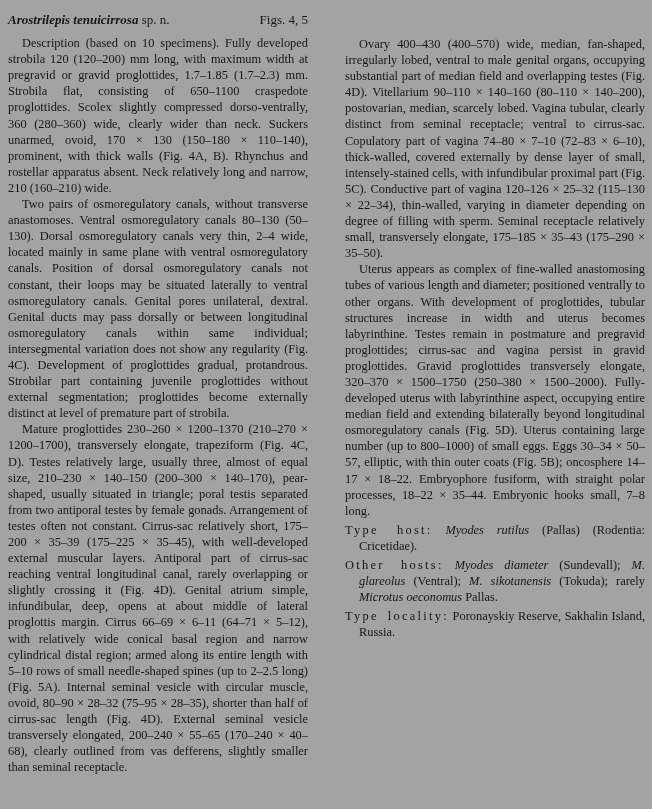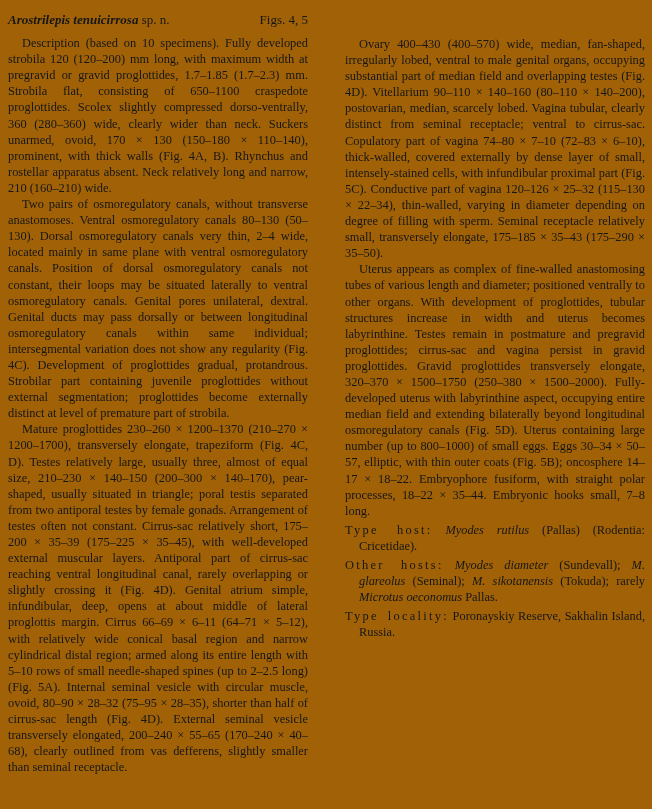--- a/index.html
+++ b/index.html
@@ -14,21 +14,21 @@
     font-family: "Liberation Serif", serif;
     color: #161616;
   }
   .page {
     box-sizing: border-box;
     width: 652px;
     height: 809px;
     padding: 12px 7px 0 8px;
     display: flex;
     gap: 21px;
-    background: #a16207;
+    background: #a3a3a3;
   }
   .col {
     width: 308px;
     font-size: 12.4px;
     line-height: 16.1px;
     text-align: justify;
   }
   .col.right {
     padding-top: 24px;
     margin-left: 16px;
@@ -76,16 +76,16 @@
       <span class="figs">Figs. 4, 5</span>
     </div>
     <p class="para"><span class="lead">Description</span><span> (based on 10 specimens). Fully developed strobila 120 (120–200) mm long, with maximum width at pregravid or gravid proglottides, 1.7–1.85 (1.7–2.3) mm. Strobila flat, consisting of 650–1100 craspedote proglottides. Scolex slightly compressed dorso-ventrally, 360 (280–360) wide, clearly wider than neck. Suckers unarmed, ovoid, 170 × 130 (150–180 × 110–140), prominent, with thick walls (Fig. 4A, B). Rhynchus and rostellar apparatus absent. Neck relatively long and narrow, 210 (160–210) wide.</span></p>
     <p class="para">Two pairs of osmoregulatory canals, without transverse anastomoses. Ventral osmoregulatory canals 80–130 (50–130). Dorsal osmoregulatory canals very thin, 2–4 wide, located mainly in same plane with ventral osmoregulatory canals. Position of dorsal osmoregulatory canals not constant, their loops may be situated laterally to ventral osmoregulatory canals. Genital pores unilateral, dextral. Genital ducts may pass dorsally or between longitudinal osmoregulatory canals within same individual; intersegmental variation does not show any regularity (Fig. 4C). Development of proglottides gradual, protandrous. Strobilar part containing juvenile proglottides without external segmentation; proglottides become externally distinct at level of premature part of strobila.</p>
     <p class="para">Mature proglottides 230–260 × 1200–1370 (210–270 × 1200–1700), transversely elongate, trapeziform (Fig. 4C, D). Testes relatively large, usually three, almost of equal size, 210–230 × 140–150 (200–300 × 140–170), pear-shaped, usually situated in triangle; poral testis separated from two antiporal testes by female gonads. Arrangement of testes often not constant. Cirrus-sac relatively short, 175–200 × 35–39 (175–225 × 35–45), with well-developed external muscular layers. Antiporal part of cirrus-sac reaching ventral longitudinal canal, rarely overlapping or slightly crossing it (Fig. 4D). Genital atrium simple, infundibular, deep, opens at about middle of lateral proglottis margin. Cirrus 66–69 × 6–11 (64–71 × 5–12), with relatively wide conical basal region and narrow cylindrical distal region; armed along its entire length with 5–10 rows of small needle-shaped spines (up to 2–2.5 long) (Fig. 5A). Internal seminal vesicle with circular muscle, ovoid, 80–90 × 28–32 (75–95 × 28–35), shorter than half of cirrus-sac length (Fig. 4D). External seminal vesicle transversely elongated, 200–240 × 55–65 (170–240 × 40–68), clearly outlined from vas defferens, slightly smaller than seminal receptacle.</p>
   </div>
   <div class="col right">
     <p class="para">Ovary 400–430 (400–570) wide, median, fan-shaped, irregularly lobed, ventral to male genital organs, occupying substantial part of median field and overlapping testes (Fig. 4D). Vitellarium 90–110 × 140–160 (80–110 × 140–200), postovarian, median, scarcely lobed. Vagina tubular, clearly distinct from seminal receptacle; ventral to cirrus-sac. Copulatory part of vagina 74–80 × 7–10 (72–83 × 6–10), thick-walled, covered externally by dense layer of small, intensely-stained cells, with infundibular proximal part (Fig. 5C). Conductive part of vagina 120–126 × 25–32 (115–130 × 22–34), thin-walled, varying in diameter depending on degree of filling with sperm. Seminal receptacle relatively small, transversely elongate, 175–185 × 35–43 (175–290 × 35–50).</p>
     <p class="para">Uterus appears as complex of fine-walled anastomosing tubes of various length and diameter; positioned ventrally to other organs. With development of proglottides, tubular structures increase in width and uterus becomes labyrinthine. Testes remain in postmature and pregravid proglottides; cirrus-sac and vagina persist in gravid proglottides. Gravid proglottides transversely elongate, 320–370 × 1500–1750 (250–380 × 1500–2000). Fully-developed uterus with labyrinthine aspect, occupying entire median field and extending bilaterally beyond longitudinal osmoregulatory canals (Fig. 5D). Uterus containing large number (up to 800–1000) of small eggs. Eggs 30–34 × 50–57, elliptic, with thin outer coats (Fig. 5B); oncosphere 14–17 × 18–22. Embryophore fusiform, with straight polar processes, 18–22 × 35–44. Embryonic hooks small, 7–8 long.</p>
     <p class="entry"><span class="ls">Type host:</span><span> </span><span class="it">Myodes rutilus</span><span> (Pallas) (Rodentia: Cricetidae).</span></p>
-    <p class="entry"><span class="ls">Other hosts:</span><span> </span><span class="it">Myodes diameter</span><span> (Sundevall); </span><span class="it">M. glareolus</span><span> (Seminal); </span><span class="it">M. sikotanensis</span><span> (Tokuda); rarely </span><span class="it">Microtus oeconomus</span><span> Pallas.</span></p>
+    <p class="entry"><span class="ls">Other hosts:</span><span> </span><span class="it">Myodes diameter</span><span> (Sundevall); </span><span class="it">M. glareolus</span><span> (Ventral); </span><span class="it">M. sikotanensis</span><span> (Tokuda); rarely </span><span class="it">Microtus oeconomus</span><span> Pallas.</span></p>
     <p class="entry"><span class="ls">Type locality:</span><span> Poronayskiy Reserve, Sakhalin Island, Russia.</span></p>
   </div>
 </div>
 
 </body></html>

